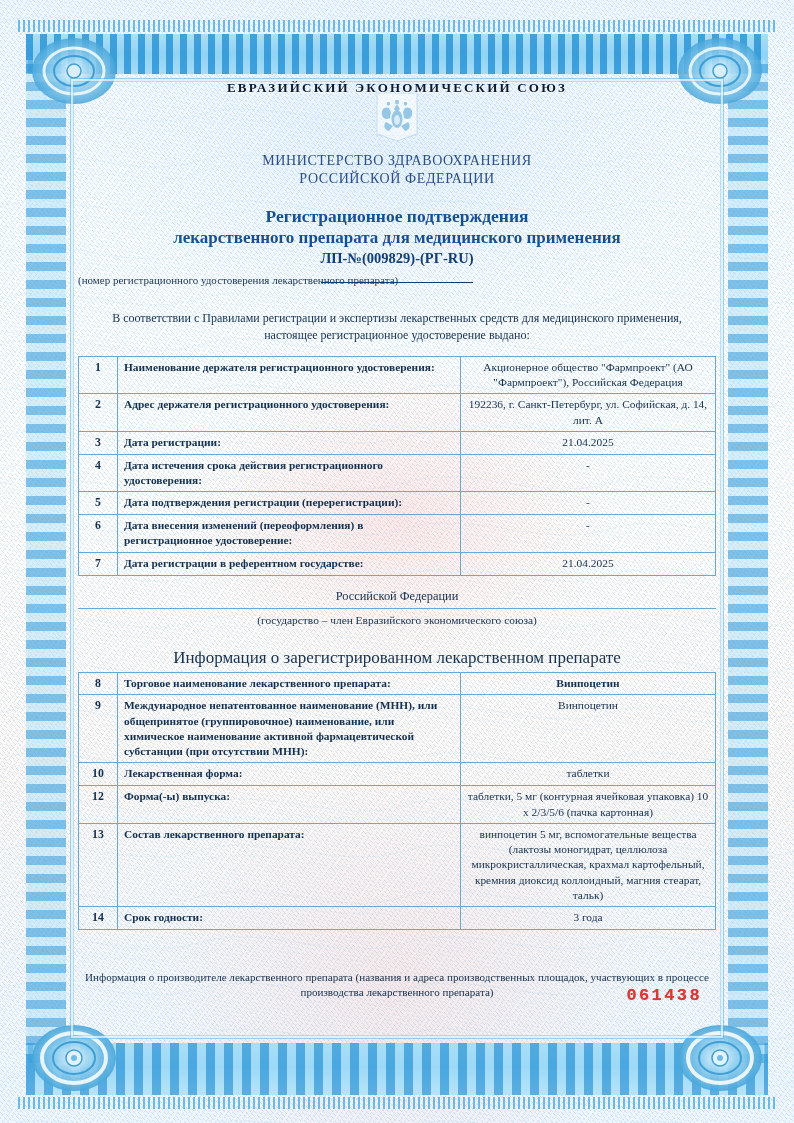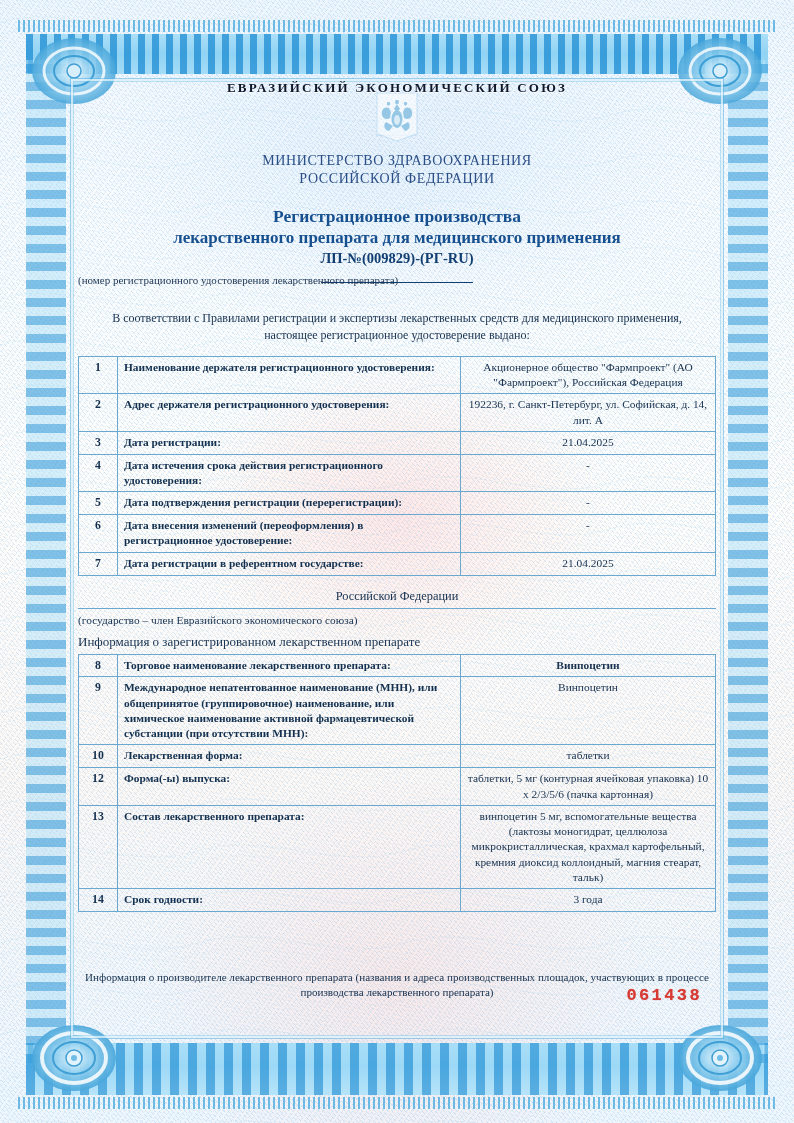--- a/index.html
+++ b/index.html
@@ -215,27 +215,29 @@
     text-align: center;
     font-size: 12.4px;
     margin-top: 13px;
     color: #17314f;
   }
   .state-rule {
     border-top: 1px solid #6aa8cf;
     margin-top: 4px;
   }
   .state-caption {
+    text-align: center;
     font-size: 11.4px;
     margin-top: 5px;
     color: #17314f;
   }
   .info-caption {
-    font-size: 13px;
-    margin-top: 8px;
+    text-align: center;
+    font-size: 17px;
+    margin-top: 22px;
     color: #17314f;
   }
 
   .serial {
     position: absolute;
     right: 92px;
     top: 986px;
     font-family: "Liberation Mono", monospace;
     font-size: 17px;
     letter-spacing: 2.4px;
@@ -342,21 +344,21 @@
     </g>
     <ellipse cx="21" cy="28" rx="3" ry="5" fill="#e8f4fb" opacity="0.8"></ellipse>
   </svg>
 
   <div class="ministry">
     <div>МИНИСТЕРСТВО ЗДРАВООХРАНЕНИЯ</div>
     <div>РОССИЙСКОЙ ФЕДЕРАЦИИ</div>
   </div>
 
   <div class="cert-title">
-    <div>Регистрационное производства</div>
+    <div>Регистрационное подтверждения</div>
     <div class="l2">лекарственного препарата для медицинского применения</div>
   </div>
 
   <div class="reg-number">
     <span>ЛП-№(009829)-(РГ-RU)</span>
   </div>
 
   <div class="reg-number-caption">(номер регистрационного удостоверения лекарственного препарата)</div>
 
   <div class="intro">В соответствии с Правилами регистрации и экспертизы лекарственных средств для медицинского применения, настоящее регистрационное удостоверение выдано:</div>

